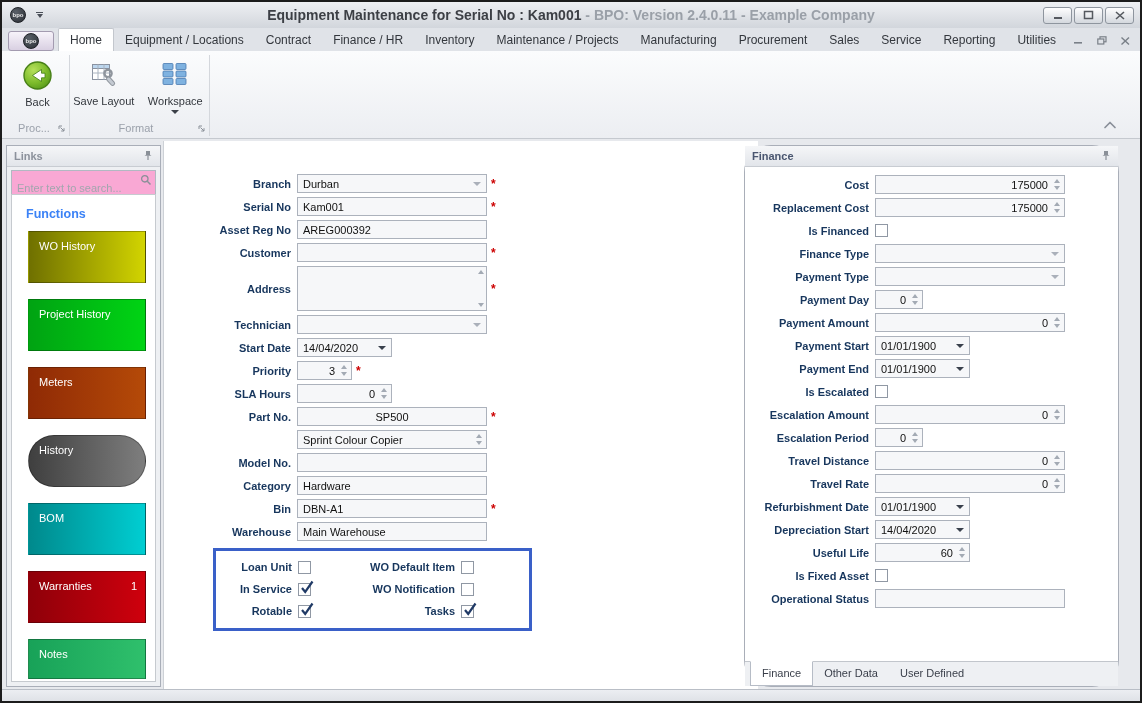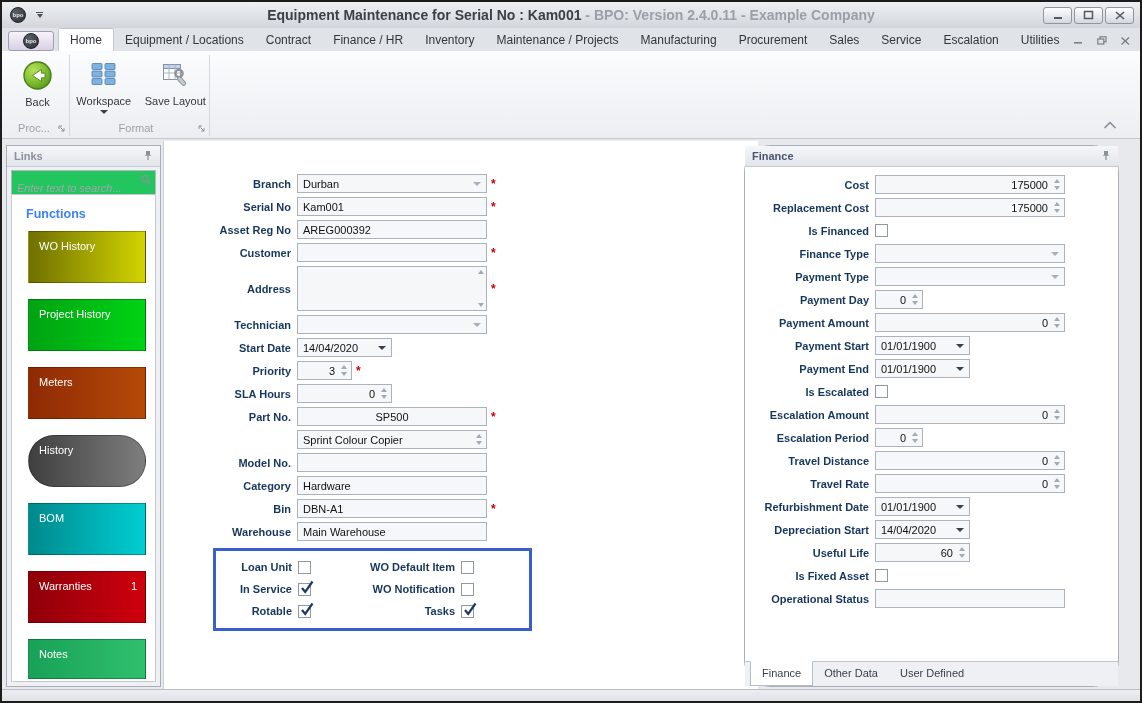--- a/index.html
+++ b/index.html
@@ -55,22 +55,22 @@
   .phead { height:21px; background:linear-gradient(#f5f6f8,#e2e5ea); border-bottom:1px solid #c8ccd2;
     display:flex; align-items:center; padding:0 7px; }
   .phead .ptitle { font-weight:bold; font-size:11px; }
   .phead .pin { margin-left:auto; }
 
   
   .links { left:4px; top:4px; width:155px; bottom:2px; }
   .links .ptitle { color:#8b919b; }
   .searchrow { padding:3px 4px; }
   .searchbox { position:relative; height:20px; }
-  .searchbox input { width:100%; height:36px; border:1px solid #b2b8c2; background:#22c55e;
-    font-family:"Liberation Sans",sans-serif; font-size:11px; color:#444; padding:0 18px 0 5px;font-style:italic; }
+  .searchbox input { width:100%; height:36px; border:1px solid #b2b8c2; background:#f9a8d4;
+    font-family:"Liberation Sans",sans-serif; font-size:11px; color:#444; padding:0 18px 0 5px; }
   .searchbox input::placeholder { color:#a2a6ae; }
   .searchbox .mag { position:absolute; right:4px; top:4px; }
   .lcontent { position:absolute; left:4px; right:4px; top:48px; bottom:4px; background:#fff; border:1px solid #c6cacf; overflow:hidden; }
   .functions { margin:12px 0 10px 14px; font-size:12.5px; font-weight:bold; color:#3b82f6; }
   .navbtn { width:118px; height:52px; margin:0 0 16px 16px; border:1px solid rgba(0,0,0,.28);
     color:#fff; font-size:11px; display:flex; align-items:flex-start; justify-content:space-between;
     padding:8px 8px 0 10px; cursor:default; }
   .navbtn .badge { font-size:11px; }
 
   
@@ -159,21 +159,21 @@
         <span class="rtab active">Home</span>
         <span class="rtab">Equipment / Locations</span>
         <span class="rtab">Contract</span>
         <span class="rtab">Finance / HR</span>
         <span class="rtab">Inventory</span>
         <span class="rtab">Maintenance / Projects</span>
         <span class="rtab">Manufacturing</span>
         <span class="rtab">Procurement</span>
         <span class="rtab">Sales</span>
         <span class="rtab">Service</span>
-        <span class="rtab">Escalation</span>
+        <span class="rtab">Reporting</span>
         <span class="rtab">Utilities</span>
       </div>
     <div class="ribwin">
       <span><svg width="9" height="8">
             <rect x="0" y="5" width="8" height="1.6" fill="#7a8088"></rect>
           </svg></span>
       <span><svg width="10" height="9">
             <rect x="3" y="0.8" width="6" height="5" fill="none" stroke="#7a8088" stroke-width="1.2"></rect>
             <rect x="0.8" y="3" width="6" height="5" fill="#e0e3e8" stroke="#7a8088" stroke-width="1.2"></rect>
           </svg></span>
@@ -206,43 +206,43 @@
         <svg width="7" height="7">
             <path d="M1 1 H4 M1 1 V4 M2.5 2.5 L6 6 M6 3.2 V6 H3.2" stroke="#8a9098" fill="none" stroke-width="1"></path>
           </svg>
       </div>
     </div>
 
     <div class="rgroup" style="left:68px; width:140px;">
       <div class="rbtns">
         <div class="rbtn">
           <svg width="30" height="30">
+            <rect x="3.5" y="4.5" width="17" height="15" fill="#fff" stroke="#8a92a0"></rect>
+            <rect x="3.5" y="4.5" width="17" height="4" fill="#bcd6ee" stroke="#8a92a0"></rect>
+            <line x1="9" y1="4.5" x2="9" y2="19.5" stroke="#aab4c0"></line>
+            <line x1="15" y1="4.5" x2="15" y2="19.5" stroke="#aab4c0"></line>
+            <line x1="3.5" y1="13" x2="20.5" y2="13" stroke="#aab4c0"></line>
+            <circle cx="19" cy="13.5" r="3.6" fill="none" stroke="#8f959d" stroke-width="2.4"></circle>
+            <rect x="19.6" y="16.2" width="4" height="10" rx="2" transform="rotate(-42 21.6 21.2)" fill="#c4cad2" stroke="#8f959d" stroke-width="1"></rect>
+          </svg>
+          <span class="blabel">Save Layout</span>
+        </div>
+        <div class="rbtn">
+          <svg width="30" height="30">
             <g fill="#7fb2e0" stroke="#4a7ab0" stroke-width="0.8">
               <rect x="3" y="3.5" width="10" height="6" rx="1"></rect>
                 <rect x="16" y="3.5" width="10" height="6" rx="1"></rect>
               <rect x="3" y="11" width="10" height="6" rx="1"></rect>
                 <rect x="16" y="11" width="10" height="6" rx="1"></rect>
               <rect x="3" y="18.5" width="10" height="6" rx="1"></rect>
                 <rect x="16" y="18.5" width="10" height="6" rx="1"></rect>
             </g>
           </svg>
           <span class="blabel">Workspace</span>
           <span class="ddtri"></span>
-        </div>
-        <div class="rbtn">
-          <svg width="30" height="30">
-            <rect x="3.5" y="4.5" width="17" height="15" fill="#fff" stroke="#8a92a0"></rect>
-            <rect x="3.5" y="4.5" width="17" height="4" fill="#bcd6ee" stroke="#8a92a0"></rect>
-            <line x1="9" y1="4.5" x2="9" y2="19.5" stroke="#aab4c0"></line>
-            <line x1="15" y1="4.5" x2="15" y2="19.5" stroke="#aab4c0"></line>
-            <line x1="3.5" y1="13" x2="20.5" y2="13" stroke="#aab4c0"></line>
-            <circle cx="19" cy="13.5" r="3.6" fill="none" stroke="#8f959d" stroke-width="2.4"></circle>
-            <rect x="19.6" y="16.2" width="4" height="10" rx="2" transform="rotate(-42 21.6 21.2)" fill="#c4cad2" stroke="#8f959d" stroke-width="1"></rect>
-          </svg>
-          <span class="blabel">Save Layout</span>
         </div>
       </div>
       <div class="glabel">
           <span class="gtext">Format</span>
         <svg width="7" height="7">
             <path d="M1 1 H4 M1 1 V4 M2.5 2.5 L6 6 M6 3.2 V6 H3.2" stroke="#8a9098" fill="none" stroke-width="1"></path>
           </svg>
       </div>
     </div>
 

